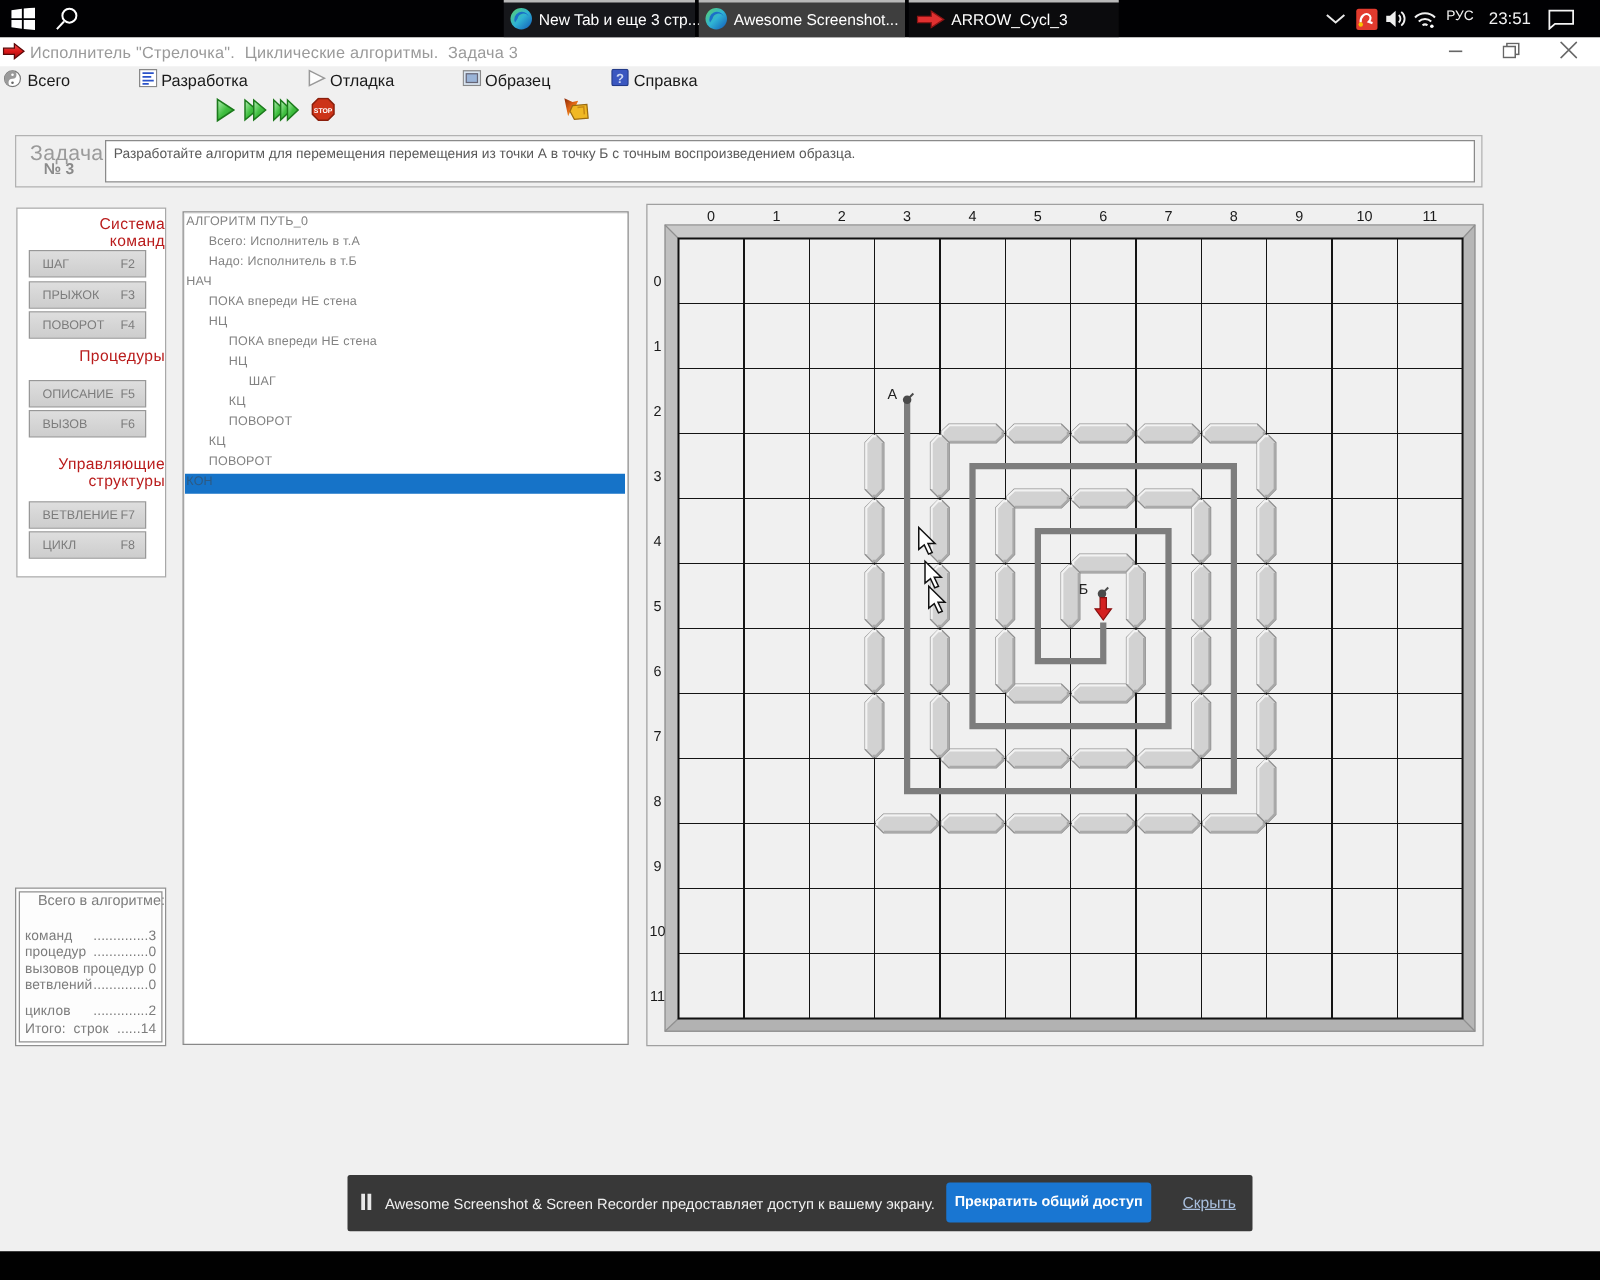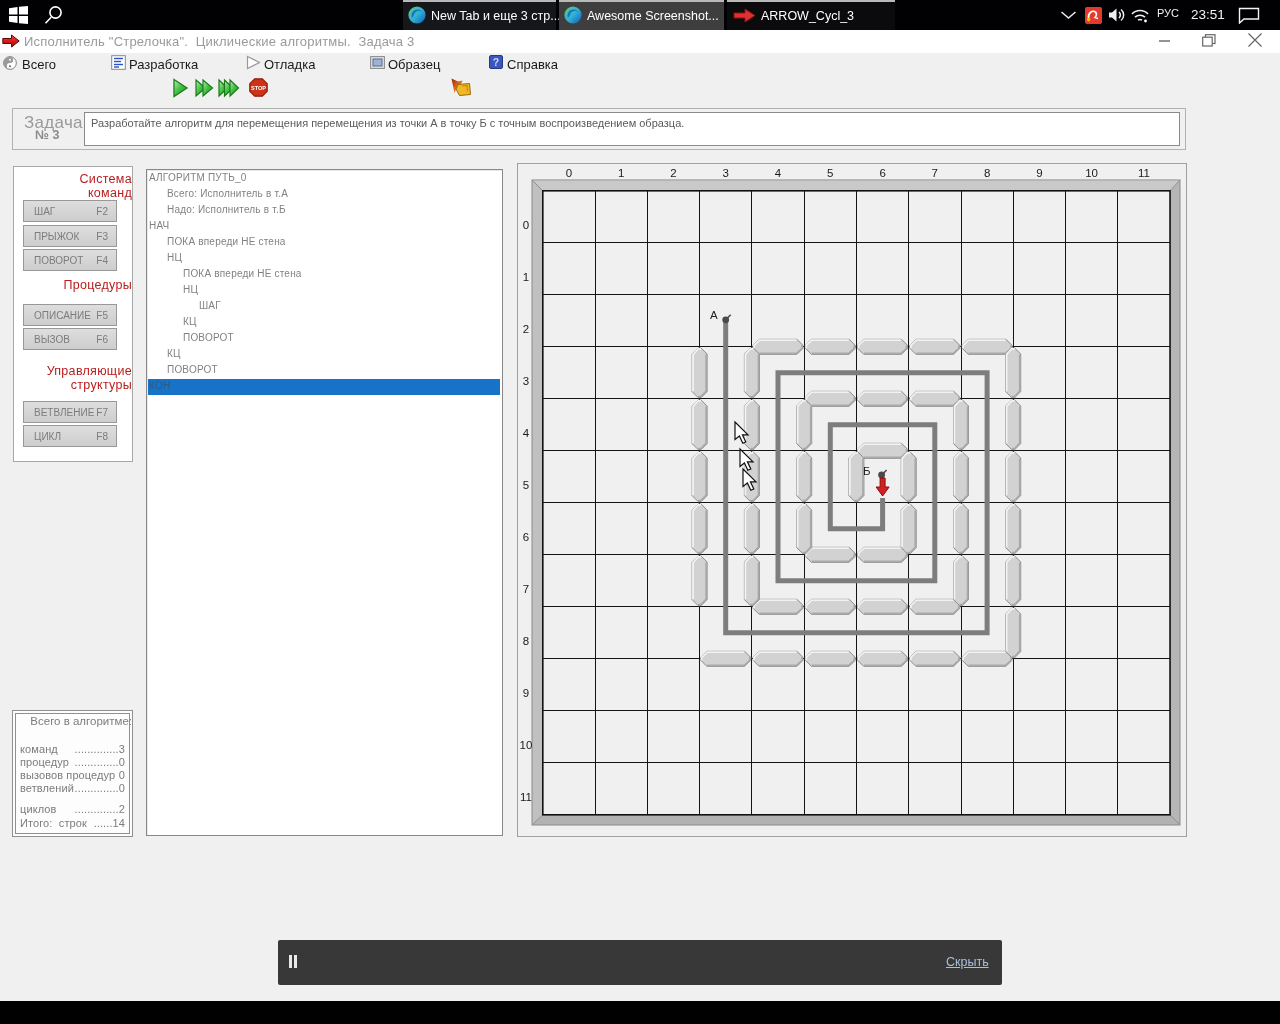--- a/index.html
+++ b/index.html
@@ -487,16 +487,19 @@
       <path d="M362.1,314 L367.1,314 L367.1,323 L371.1,323 L364.6,332 L358.1,323 L362.1,323 Z" fill="#d42020" stroke="#8a0f0f" stroke-width="1"></path>
       <path d="M0,0 L0,17.5 L4.4,14 L7.8,21.3 L10.8,20 L7.4,12.8 L13,12.8 Z" transform="translate(217,258)" fill="#fff" stroke="#111" stroke-width="1.2"></path>
       <path d="M0,0 L0,17.5 L4.4,14 L7.8,21.3 L10.8,20 L7.4,12.8 L13,12.8 Z" transform="translate(222,285)" fill="#fff" stroke="#111" stroke-width="1.2"></path>
       <path d="M0,0 L0,17.5 L4.4,14 L7.8,21.3 L10.8,20 L7.4,12.8 L13,12.8 Z" transform="translate(225,305)" fill="#fff" stroke="#111" stroke-width="1.2"></path>
     </svg>
 </div>
 
 <div class="abs" style="left:278px;top:940px;width:724px;height:45px;background:#383838;border-radius:2px">
  <div class="abs" style="left:11px;top:15px;width:3px;height:13px;background:#e8e8e8"></div>
  <div class="abs" style="left:16px;top:15px;width:3px;height:13px;background:#e8e8e8"></div>
+ <div class="abs" style="left:30px;top:16px;font-size:11.8px;color:#f0f0f0;white-space:nowrap">Awesome Screenshot &amp; Screen Recorder предоставляет доступ к вашему экрану.</div>
+ <div class="abs" style="left:479px;top:6px;width:164px;height:32px;background:#1976d2;border-radius:3px;white-space:nowrap;
+  color:#fff;font-size:11.5px;font-weight:bold;display:flex;align-items:center;justify-content:center">Прекратить общий доступ</div>
  <div class="abs" style="left:668px;top:15px;font-size:12.5px;color:#a9bfdd;text-decoration:underline">Скрыть</div>
 </div>
 
 <div class="abs" style="left:0;top:1001px;width:1280px;height:23px;background:#010101"></div>
 
 </body></html>

